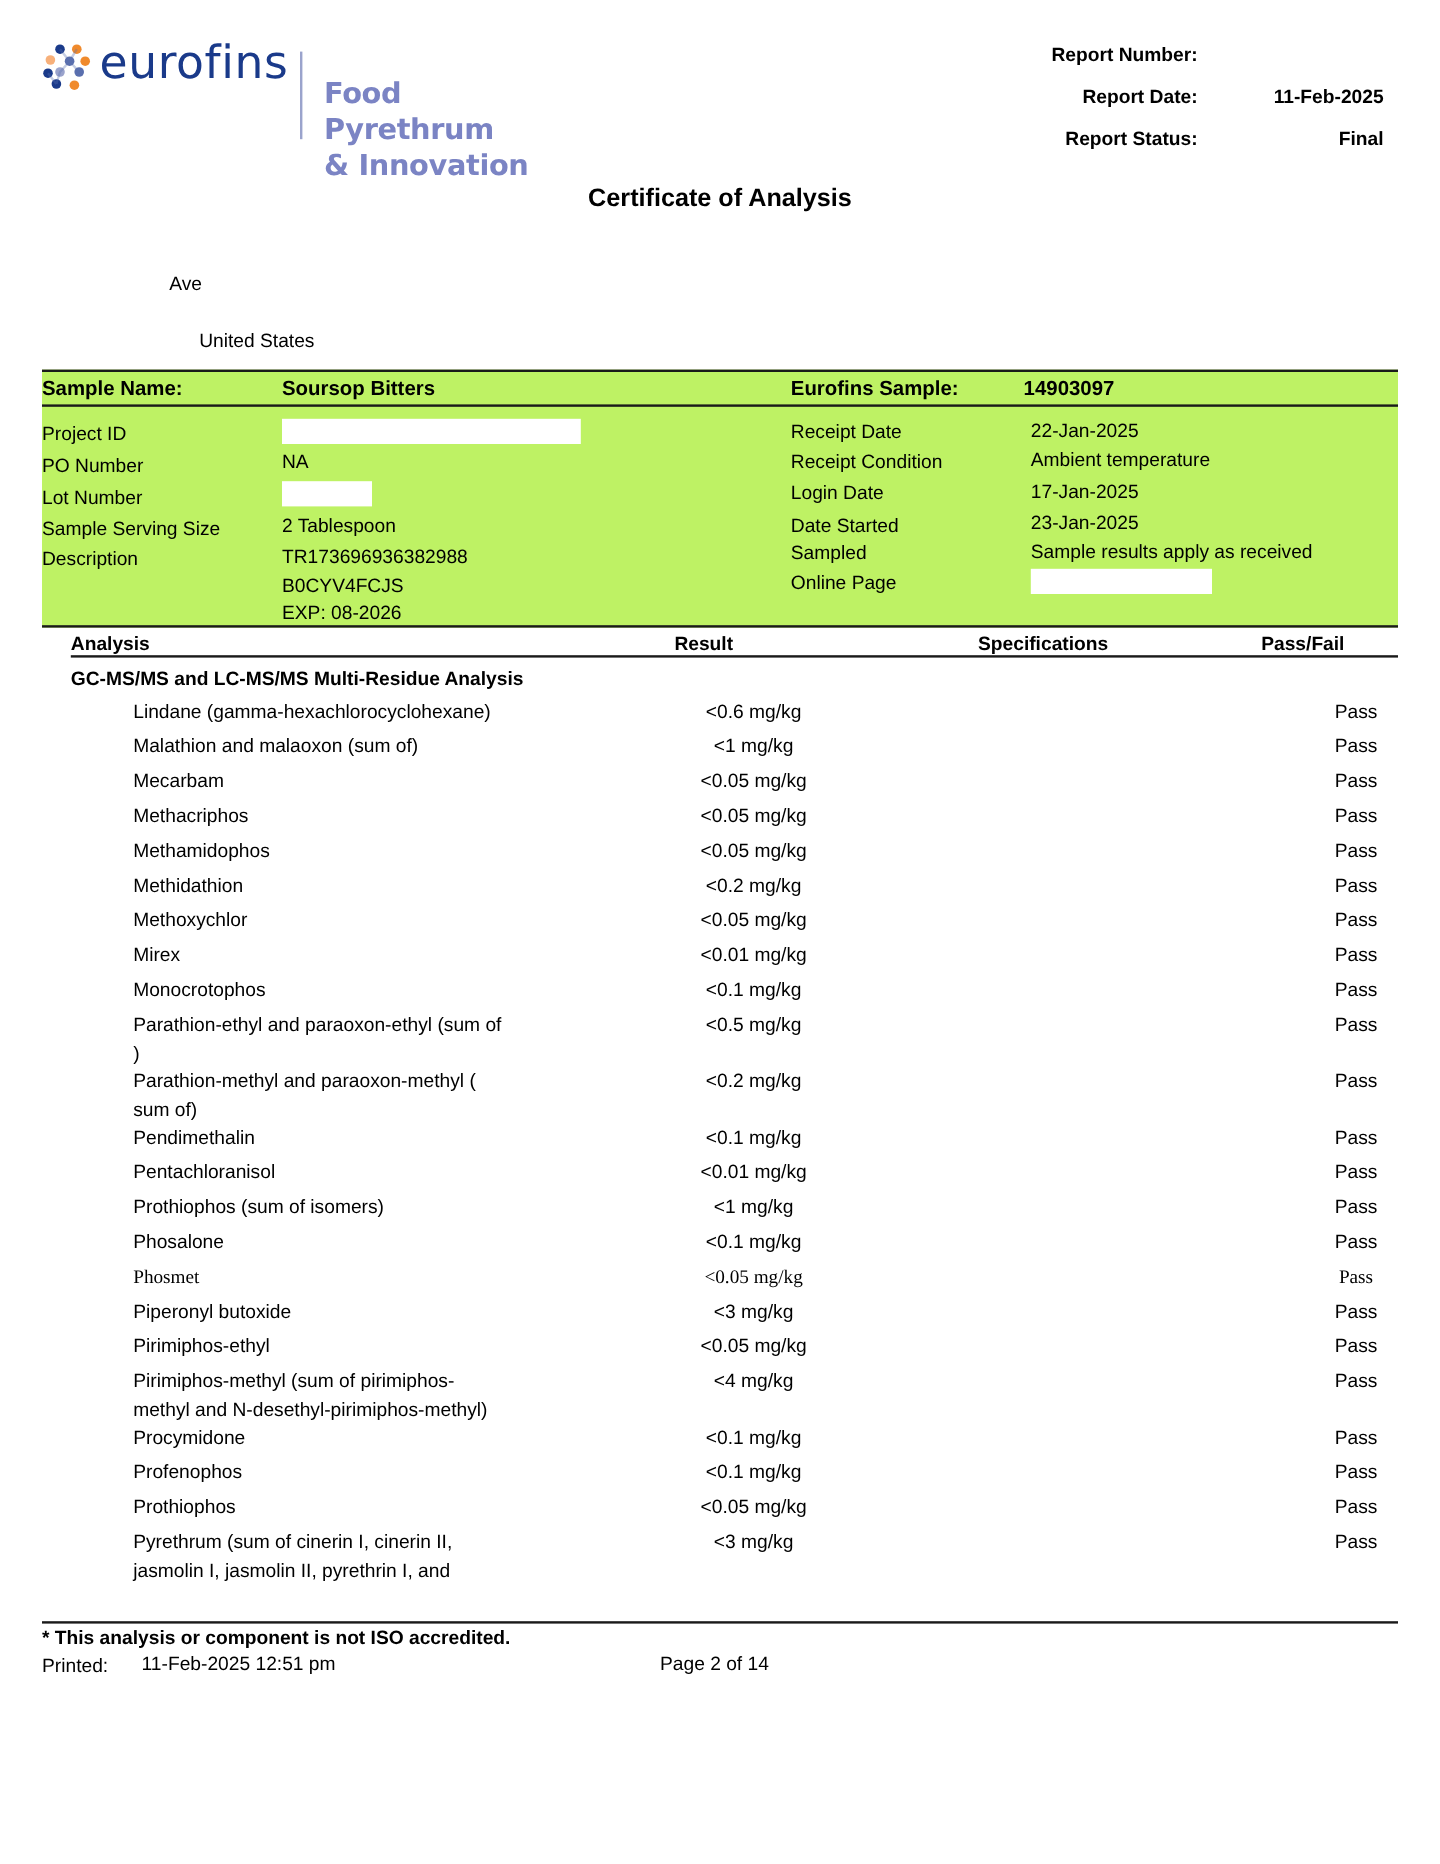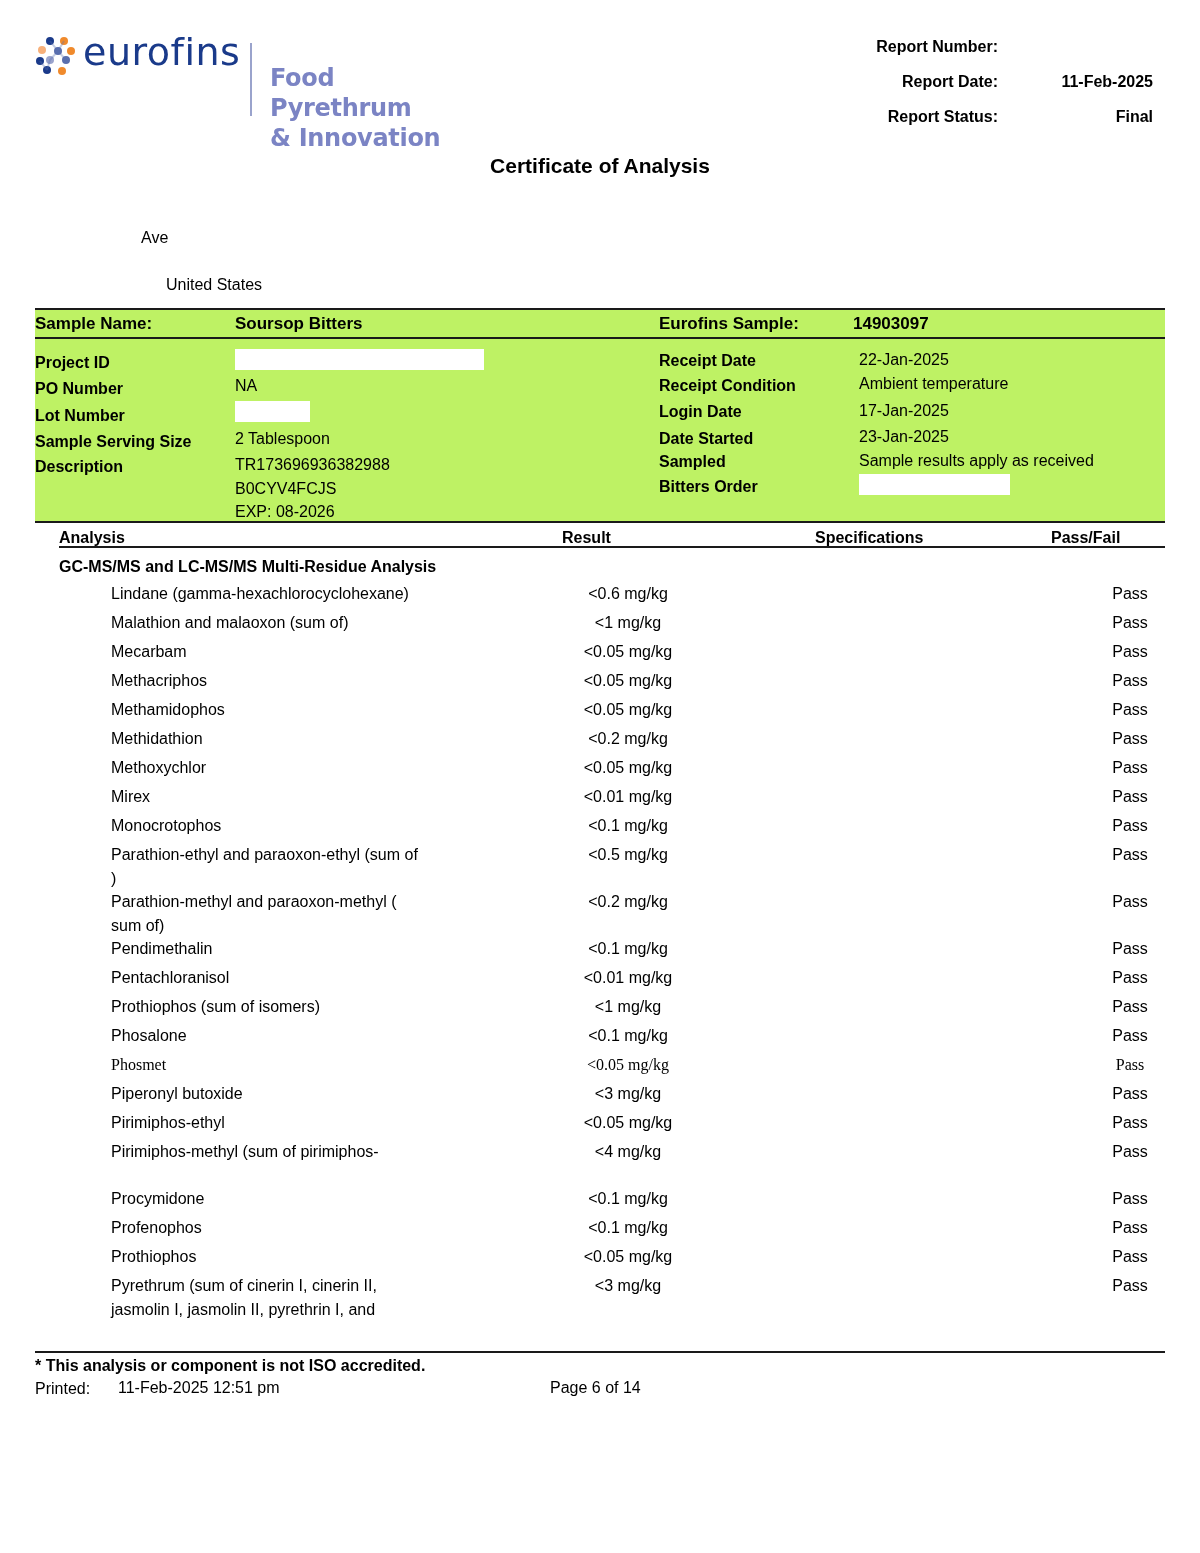--- a/index.html
+++ b/index.html
@@ -20,21 +20,21 @@
   .title { position: absolute; top: 154px; left: 0; width: 1200px; text-align: center; font-size: 21px; font-weight: bold; }
 
   .address { position: absolute; font-size: 16px; }
   .addr1 { left: 141px; top: 229px; }
   .addr2 { left: 166px; top: 276px; }
 
   .sample-box { position: absolute; left: 35px; top: 308px; width: 1130px; height: 215px; background: #bef264; border-top: 2px solid #1a1a1a; border-bottom: 2px solid #1a1a1a; }
   .sample-head { position: absolute; left: 0; top: 0; width: 100%; height: 29px; border-bottom: 2px solid #1a1a1a; font-size: 17px; font-weight: bold; }
   .sample-head span { position: absolute; top: 4px; }
   .field { position: absolute; font-size: 16px; }
-  .field.lbl { font-weight: bold; }
+  .field.lbl { font-weight: normal; }
   .redact { position: absolute; background: #ffffff; }
 
   .results-head { position: absolute; left: 59px; top: 529px; width: 1106px; height: 19px; border-bottom: 2px solid #1a1a1a; font-size: 16px; font-weight: bold; }
   .results-head span { position: absolute; top: 0; }
 
   .section-title { position: absolute; left: 59px; top: 558px; font-size: 16px; font-weight: bold; }
 
   .rows { position: absolute; left: 0; top: 582px; width: 1200px; }
   .row { position: relative; width: 1200px; font-size: 16px; line-height: 24px; margin-left: 40px; }
   .row .name { position: absolute; left: 71px; top: 0; width: 360px; }
@@ -125,21 +125,21 @@
 
   <div class="field lbl" style="left:624px;top:93px">Login Date</div>
   <div class="field" style="left:824px;top:92px">17-Jan-2025</div>
 
   <div class="field lbl" style="left:624px;top:120px">Date Started</div>
   <div class="field" style="left:824px;top:118px">23-Jan-2025</div>
 
   <div class="field lbl" style="left:624px;top:143px">Sampled</div>
   <div class="field" style="left:824px;top:142px">Sample results apply as received</div>
 
-  <div class="field lbl" style="left:624px;top:168px">Bitters Order</div>
+  <div class="field lbl" style="left:624px;top:168px">Online Page</div>
   <div class="redact" style="left:824px;top:164px;width:151px;height:21px"></div>
 </div>
 
 <div class="results-head">
   <span style="left:0">Analysis</span>
   <span style="left:503px">Result</span>
   <span style="left:756px">Specifications</span>
   <span style="left:992px">Pass/Fail</span>
 </div>
 
@@ -270,20 +270,21 @@
     <div class="row" style="height: 29px;">
       <div class="name">
         <div>Pirimiphos-ethyl</div>
       </div>
       <div class="result">&lt;0.05 mg/kg</div>
       <div class="pf">Pass</div>
     </div>
     <div class="row" style="height: 47px;">
       <div class="name">
         <div>Pirimiphos-methyl (sum of pirimiphos-</div>
+        <div>methyl and N-desethyl-pirimiphos-methyl)</div>
       </div>
       <div class="result">&lt;4 mg/kg</div>
       <div class="pf">Pass</div>
     </div>
     <div class="row" style="height: 29px;">
       <div class="name">
         <div>Procymidone</div>
       </div>
       <div class="result">&lt;0.1 mg/kg</div>
       <div class="pf">Pass</div>
@@ -309,13 +310,13 @@
       </div>
       <div class="result">&lt;3 mg/kg</div>
       <div class="pf">Pass</div>
     </div>
   </div>
 
 <div class="bottom-rule"></div>
 <div class="footnote">* This analysis or component is not ISO accredited.</div>
 <div class="printed">Printed:</div>
 <div class="printed-val">11-Feb-2025  12:51 pm</div>
-<div class="page-no">Page 6 of 14</div>
+<div class="page-no">Page 2 of 14</div>
 
 </body></html>

